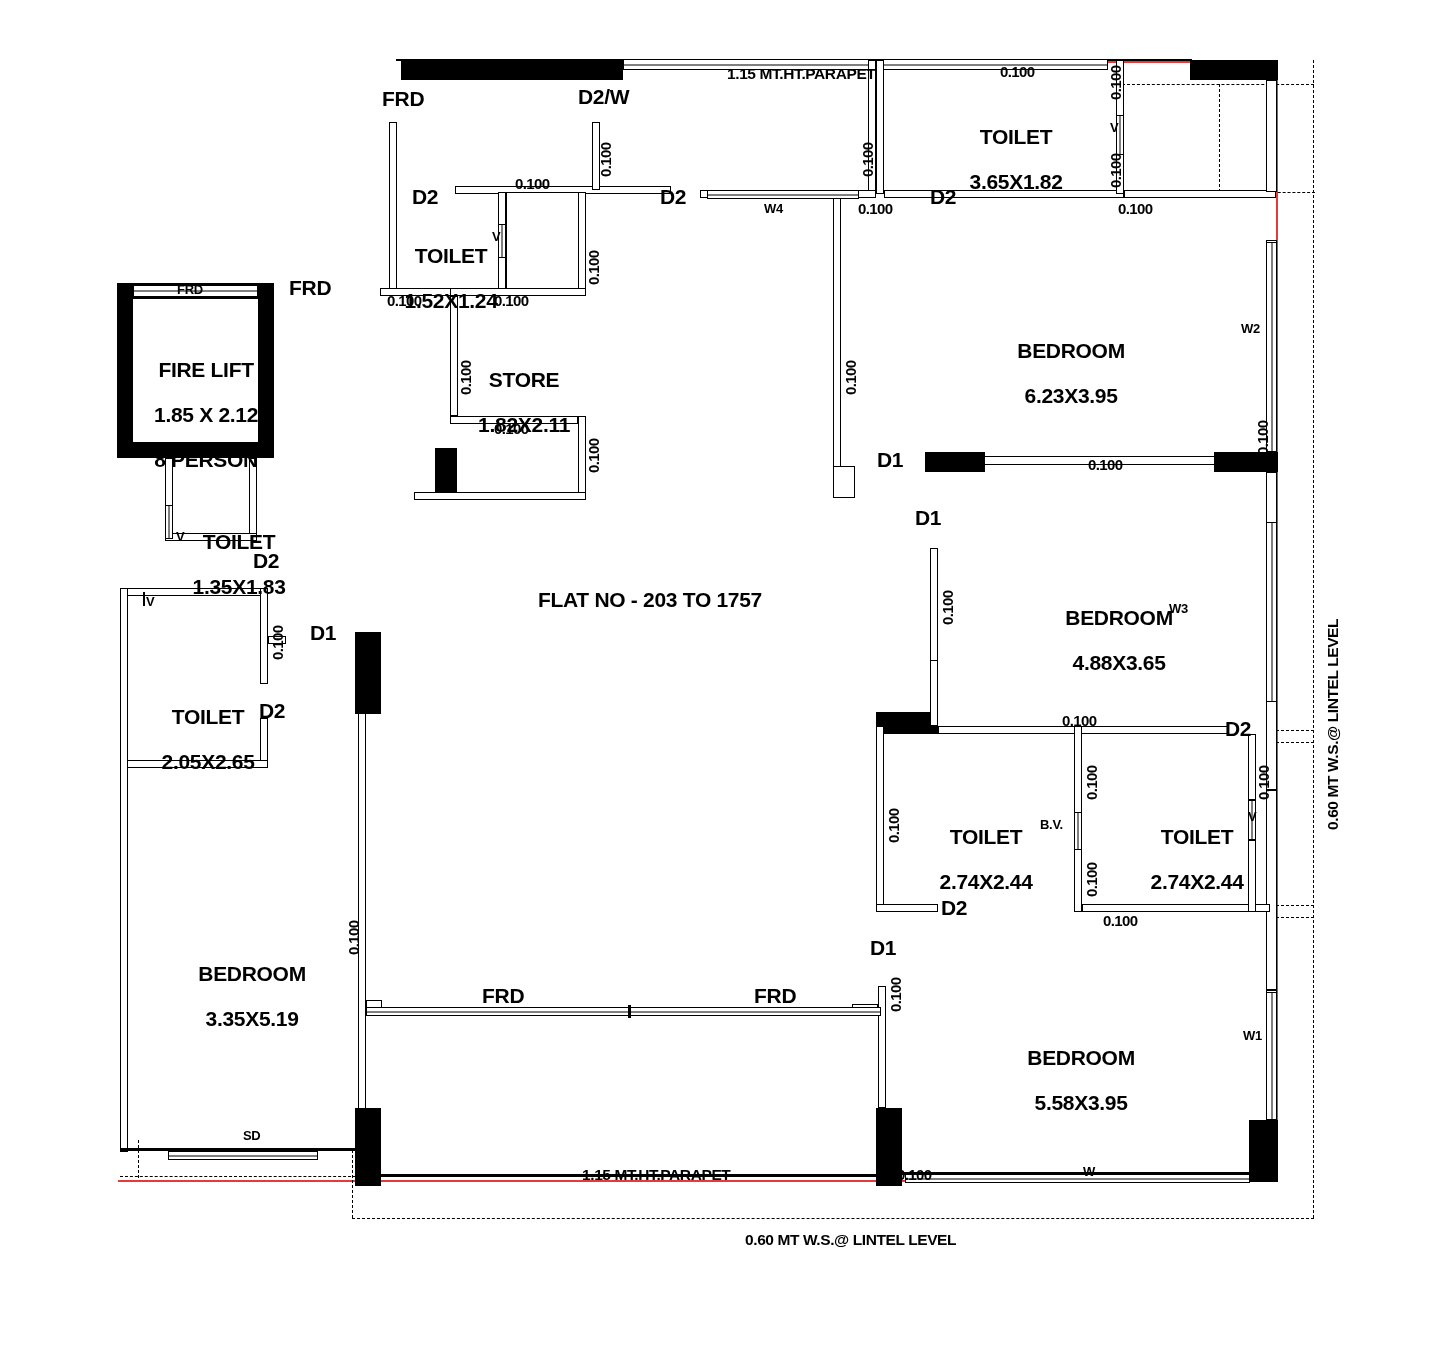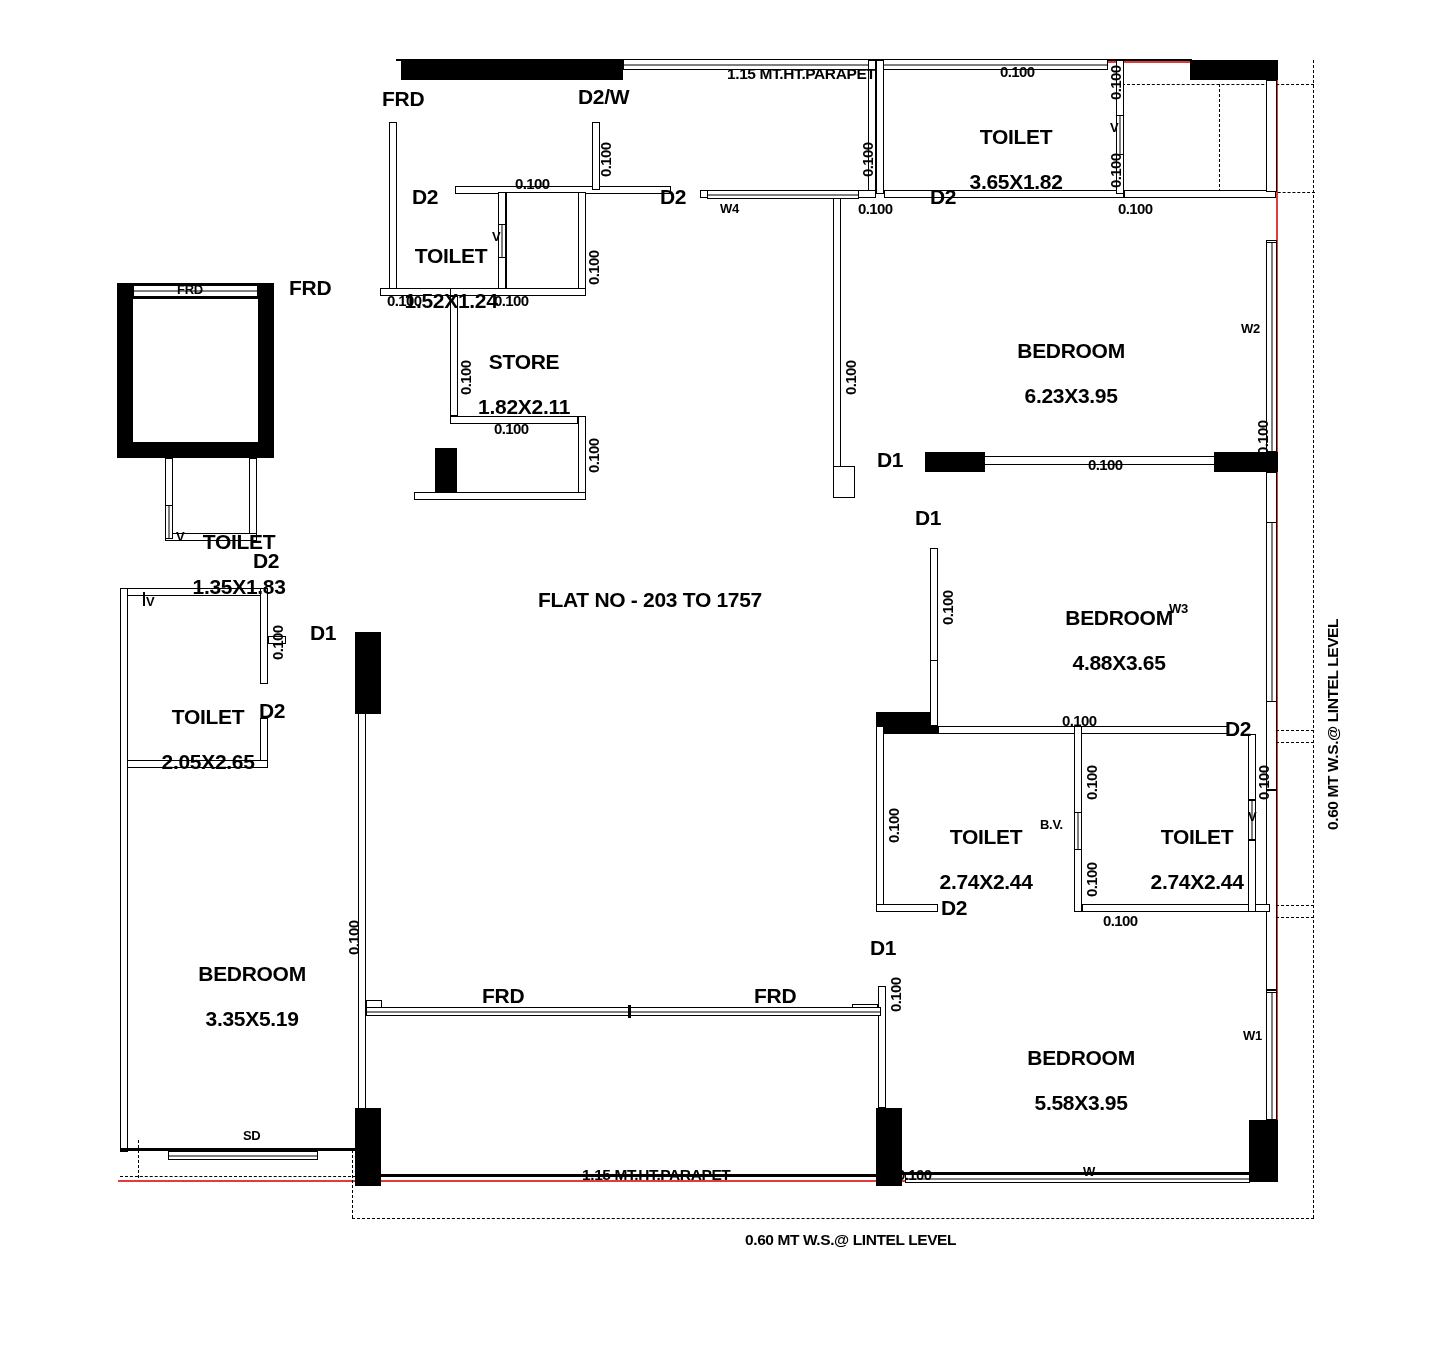--- a/index.html
+++ b/index.html
@@ -232,28 +232,33 @@
   <div class="win" style="left:905px; top:1174px; width:345px; height:9px;"></div>
 
   <div class="line" style="left:366px; top:1174px; width:515px; height:3px;"></div>
   <div class="win" style="left:366px; top:1007px; width:515px; height:9px;"></div>
   <div class="line" style="left:628px; top:1005px; width:3px; height:13px;"></div>
 
   <div class="win vert" style="left:1266px; top:242px; width:11px; height:210px;"></div>
   <div class="win vert" style="left:1266px; top:522px; width:11px; height:180px;"></div>
   <div class="win vert" style="left:1266px; top:992px; width:11px; height:128px;"></div>
 
+  <div class="t room" style="left:195px; top:336px;">
+    <span>FIRE LIFT</span><br>
+    <span>1.85 X 2.12</span><br>
+    <span>8 PERSON</span>
+  </div>
 
 
   <div class="t room" style="left:440px; top:222px;">
     <span>TOILET</span><br>
     <span>1.52X1.24</span>
   </div>
 
-  <div class="t room" style="left:513px; top:328px;">
+  <div class="t room" style="left:513px; top:346px;">
     <span>STORE</span><br>
     <span>1.82X2.11</span>
   </div>
 
 
 
   <div class="t room" style="left:1005px; top:103px;">
     <span>TOILET</span><br>
     <span>3.65X1.82</span>
   </div>
@@ -313,21 +318,21 @@
   <div class="t tag" style="left:259px; top:700px;">D2</div>
   <div class="t tag" style="left:877px; top:449px;">D1</div>
   <div class="t tag" style="left:915px; top:507px;">D1</div>
   <div class="t tag" style="left:1225px; top:718px;">D2</div>
   <div class="t tag" style="left:941px; top:897px;">D2</div>
   <div class="t tag" style="left:870px; top:937px;">D1</div>
   <div class="t tag" style="left:482px; top:985px;">FRD</div>
   <div class="t tag" style="left:754px; top:985px;">FRD</div>
 
   <div class="t tiny" style="left:177px; top:283px;">FRD</div>
-  <div class="t tiny" style="left:720px; top:202px;">W4</div>
+  <div class="t tiny" style="left:764px; top:202px;">W4</div>
   <div class="t tiny" style="left:243px; top:1129px;">SD</div>
   <div class="t tiny" style="left:1083px; top:1165px;">W</div>
   <div class="t tiny" style="left:1243px; top:1029px;">W1</div>
   <div class="t tiny" style="left:1241px; top:322px;">W2</div>
   <div class="t tiny" style="left:1169px; top:602px;">W3</div>
   <div class="t tiny" style="left:1040px; top:818px;">B.V.</div>
 
   <div class="t tiny" style="left:492px; top:230px;">V</div>
   <div class="t tiny" style="left:176px; top:530px;">V</div>
   <div class="t tiny" style="left:146px; top:595px;">V</div>

